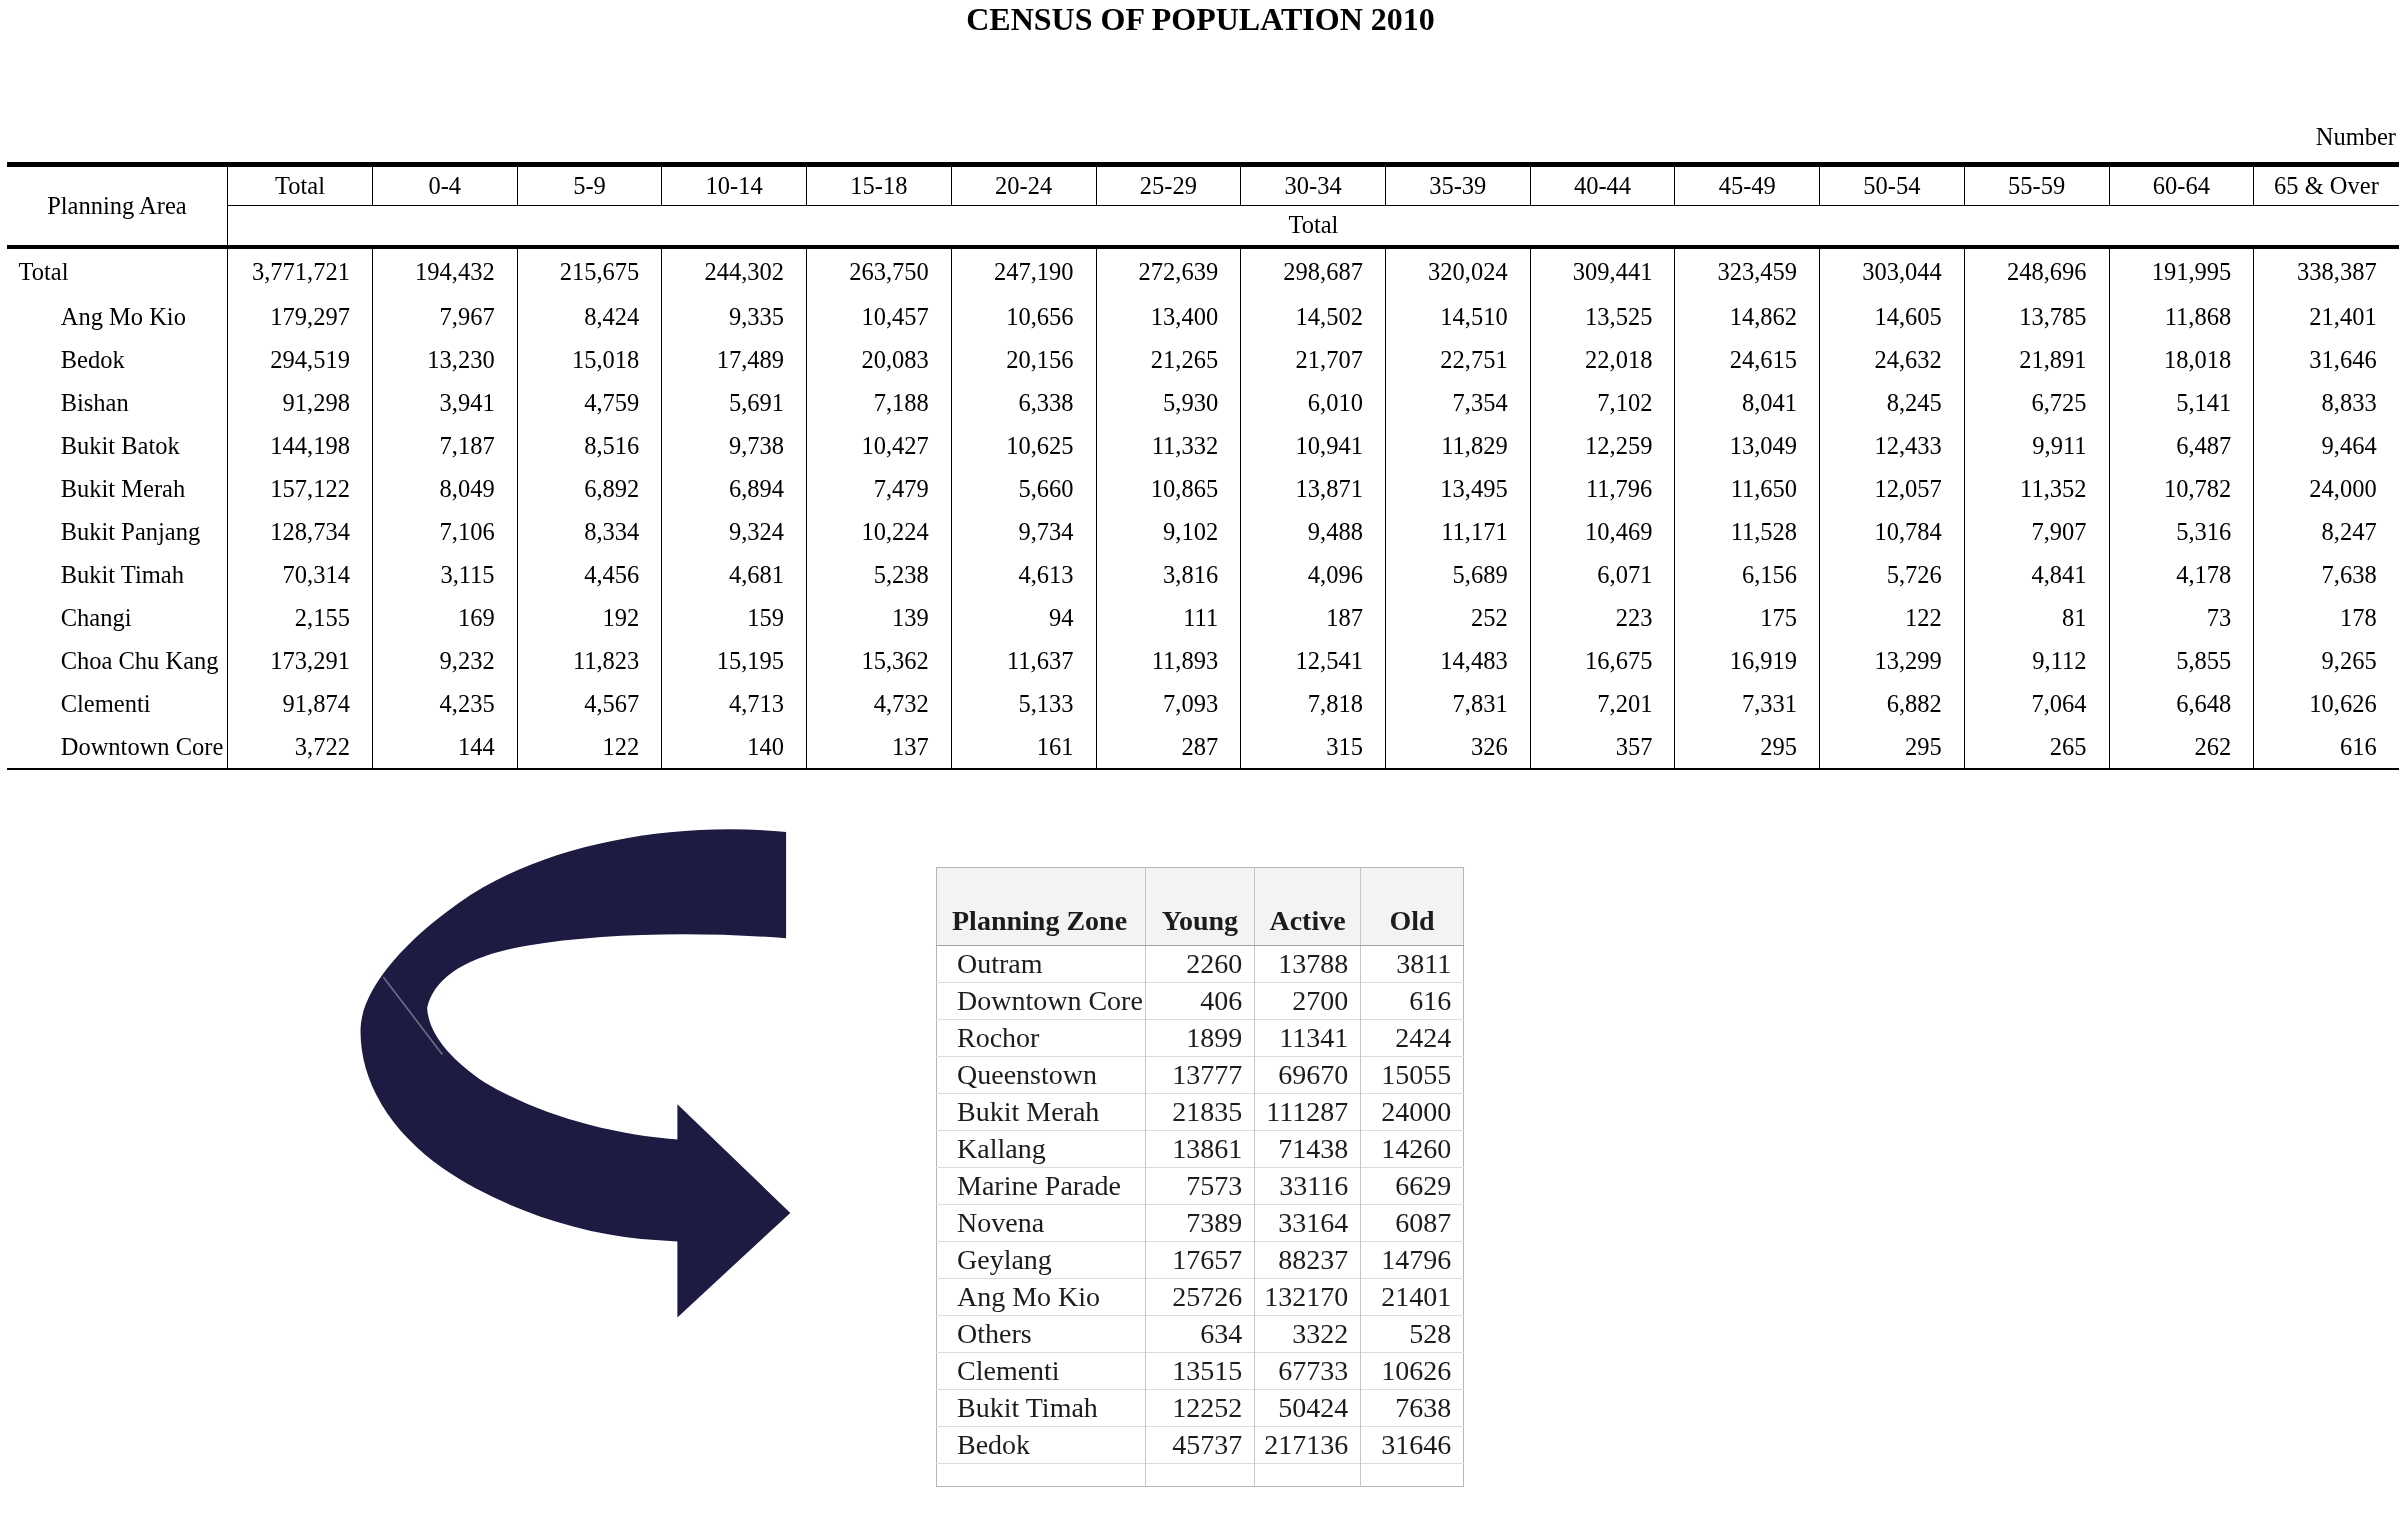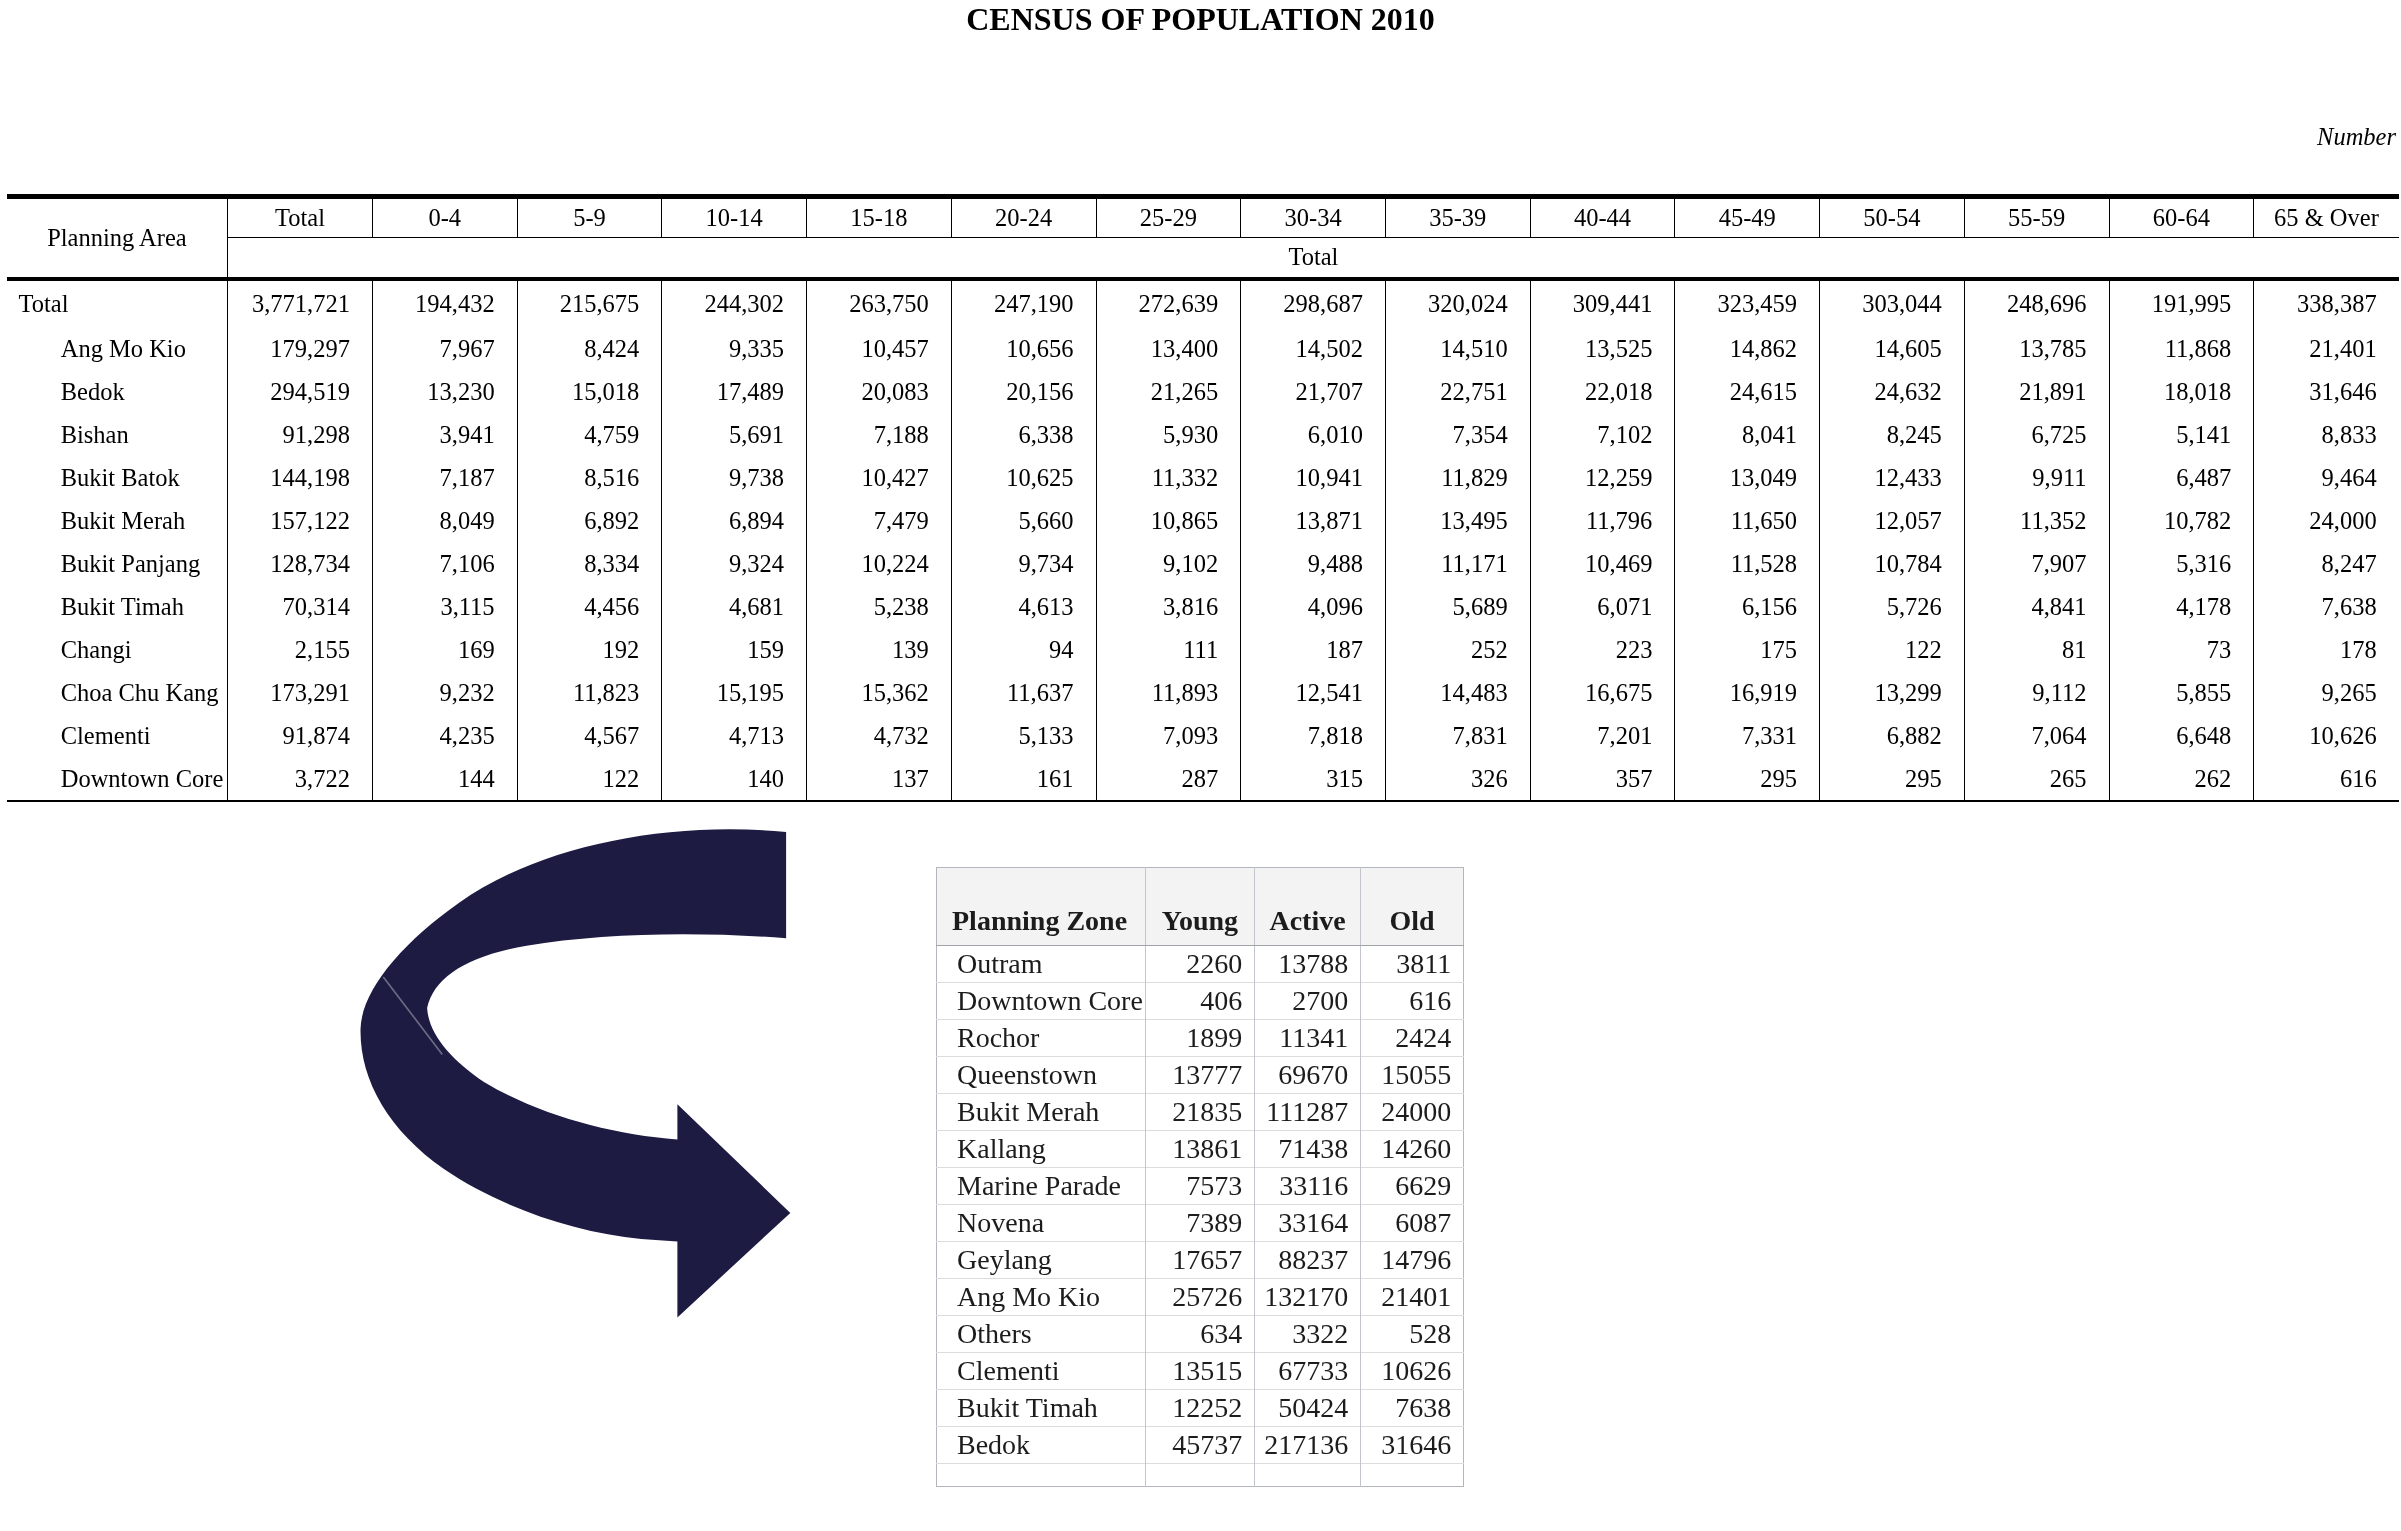--- a/index.html
+++ b/index.html
@@ -4,26 +4,26 @@
 <style>
   html,body{margin:0;padding:0;background:#fff;}
   .page{position:relative;width:2401px;height:1532px;background:#ffffff;overflow:hidden;
         font-family:"Liberation Serif",serif;color:#000;border-radius:11px;}
 
   
   .title,.subtitle{position:absolute;left:0;width:100%;text-align:center;
         font-weight:bold;font-size:32px;line-height:1.1;}
   .title{top:1.7px;}
   .subtitle{top:46px;}
-  .number-label{position:absolute;top:123px;right:5px;font-size:24.5px;font-style:italic;}
+  .number-label{position:absolute;top:123px;right:5px;font-size:24.5px;}
 
   
   table.census{position:absolute;left:6.7px;top:162px;width:2392px;
         border-collapse:collapse;table-layout:fixed;font-size:24.5px;
-        border-top:5px solid #000;border-bottom:2.5px solid #000;margin-top:32px;}
+        border-top:5px solid #000;border-bottom:2.5px solid #000;}
   .census th{font-weight:normal;padding:0;}
   .census thead tr{height:41px;}
   .census th.agecol{border-left:1.7px solid #000;border-bottom:1.7px solid #000;
         text-align:center;vertical-align:middle;}
   .census th.corner{text-align:center;vertical-align:middle;border-bottom:4.2px solid #000;}
   .census th.merged{border-left:1.7px solid #000;border-bottom:4.2px solid #000;
         text-align:center;vertical-align:middle;}
   .census tbody tr{height:43px;}
   .census tbody tr.grand{height:49px;}
   .census td{padding:0;vertical-align:middle;}

